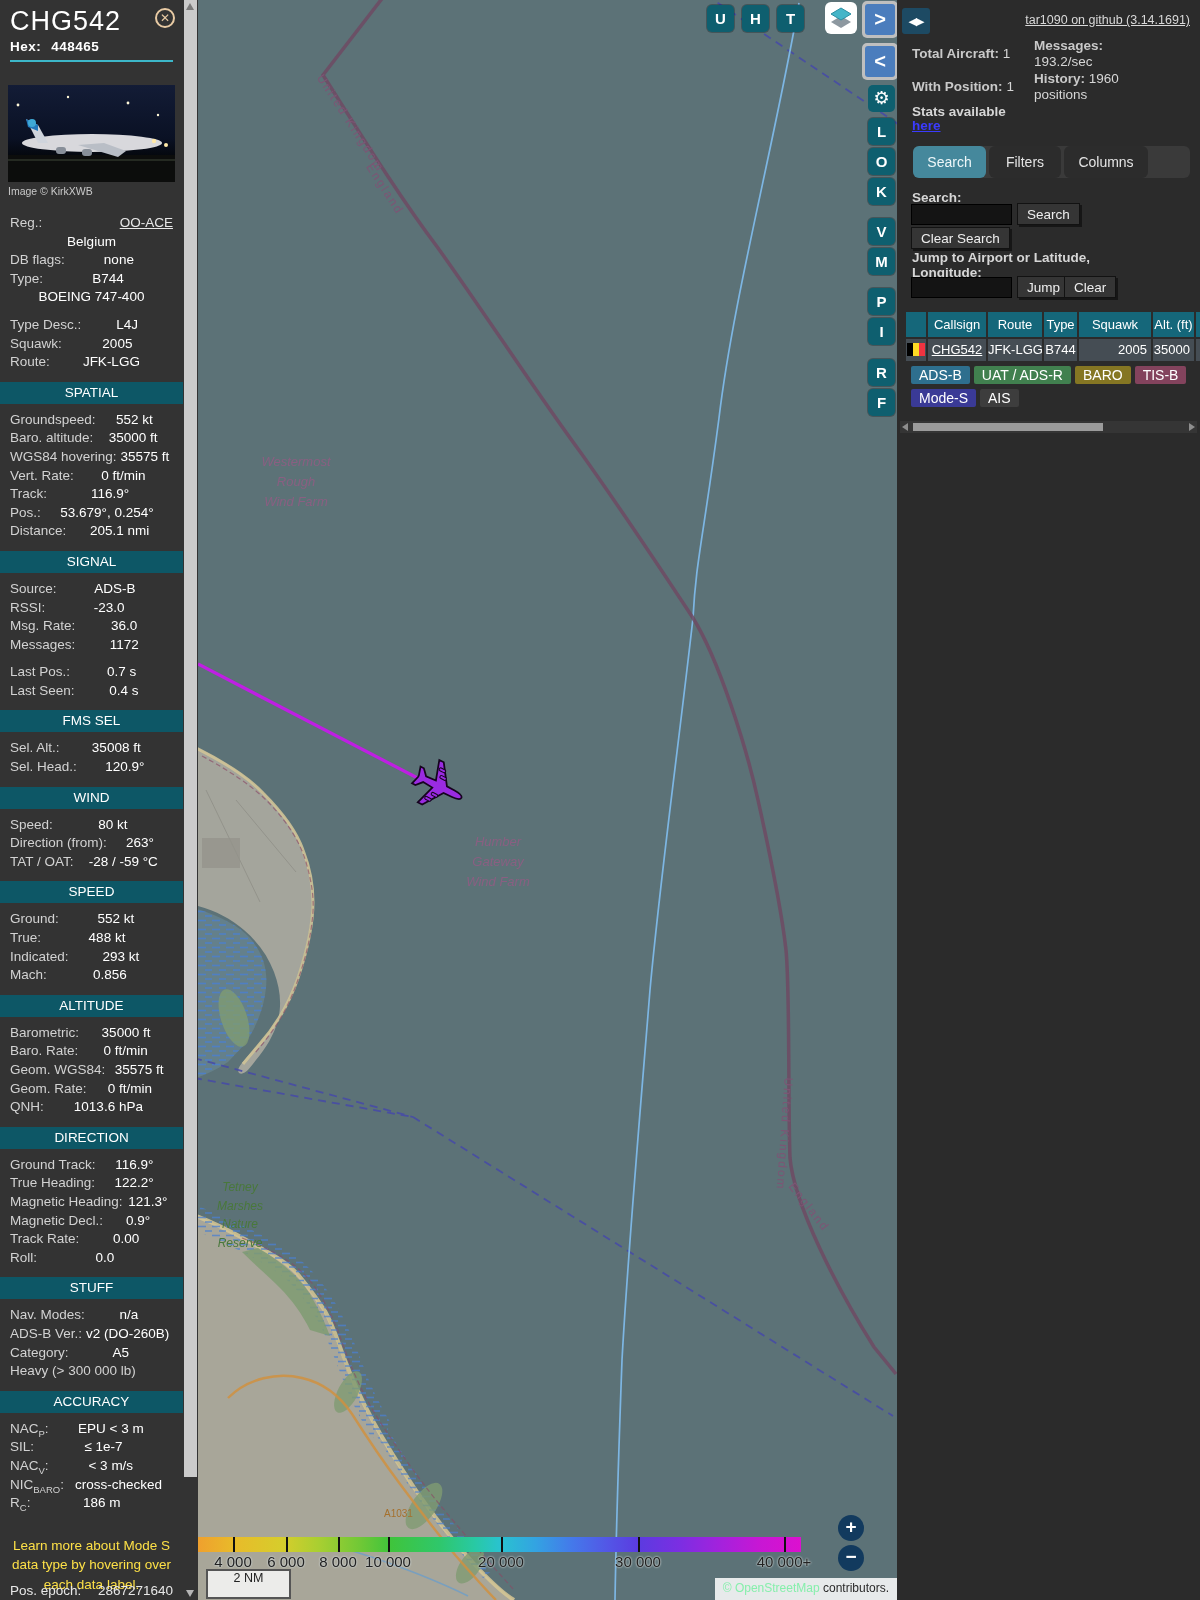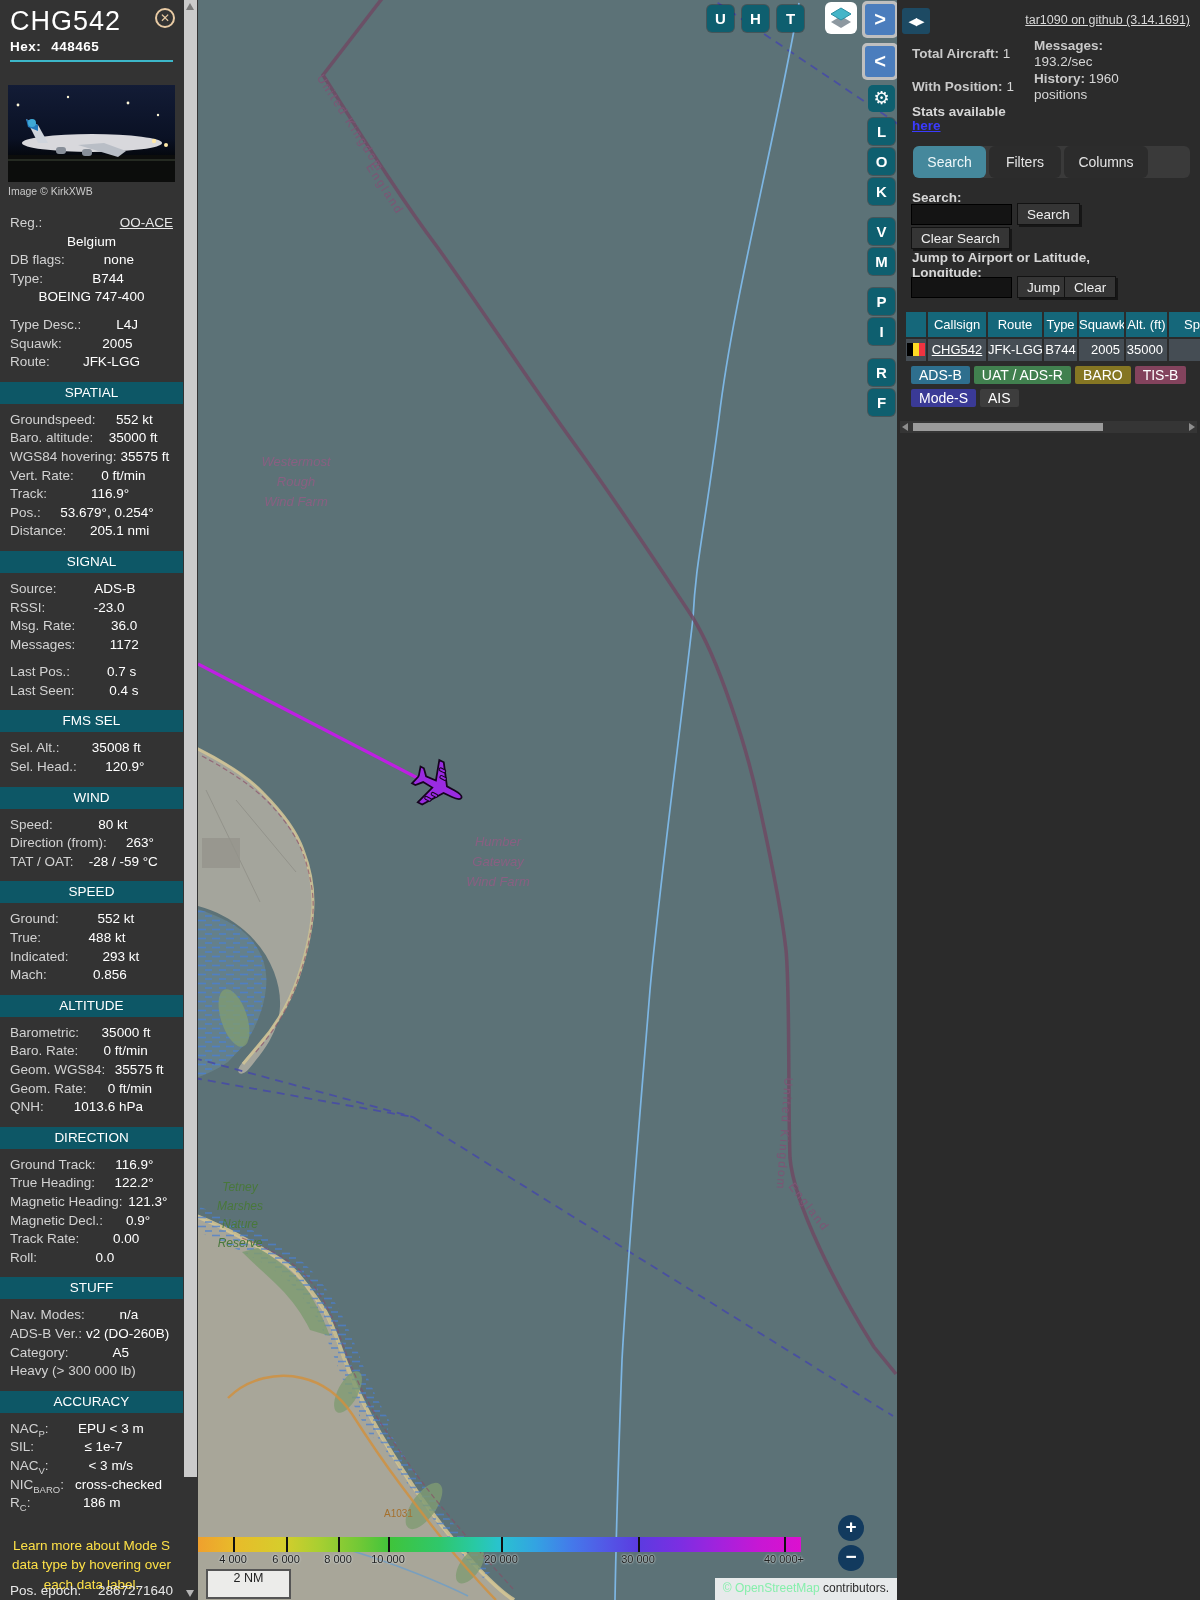--- a/index.html
+++ b/index.html
@@ -67,21 +67,21 @@
 #btn-gear { position:absolute; left:670px; top:85px; width:27px; height:27px;
   background:#0e5f6f; border-radius:5px; color:#fff; font-size:18px; text-align:center;
   line-height:26px; cursor:pointer; }
 
 
 #colorbar { position:absolute; left:0; top:1537px; width:603px; height:15px;
   background:linear-gradient(90deg,#efa02e 0%,#e8bb2a 6%,#d6cd2c 14%,#a9cf31 20%,
    #6fc836 27%,#3fc43c 32%,#2fc76b 40%,#28c9a5 46%,#29c3cf 50%,#33a3e2 56%,
    #4479ea 62%,#5356e6 68%,#5b3be0 73%,#7c2ee2 80%,#a621dc 87%,#c717d4 93%,#dc10cf 100%); }
 #colorbar .tick { position:absolute; top:0; width:1.5px; height:15px; background:#111; }
-.tick-label { position:absolute; top:1553px; transform:translateX(-50%); font-size:11px;
+.tick-label { position:absolute; top:1553px; transform:translateX(-50%); font-size:15px;
   color:#222; text-shadow:0 0 2px #cfd6d6, 0 0 2px #cfd6d6; white-space:nowrap; }
 #scale-box { position:absolute; left:8px; top:1569px; width:85px; height:30px;
   background:rgba(248,248,248,.85); border:2px solid #555; color:#222;
   font-size:12.5px; text-align:center; line-height:14px; }
 .zoom-btn { position:absolute; left:640px; width:26px; height:26px; border-radius:50%;
   background:#123a5e; color:#fff; font-size:19px; font-weight:bold; text-align:center;
   line-height:24px; cursor:pointer; }
 #attribution { position:absolute; right:0; bottom:0; background:rgba(255,255,255,.85);
   font-size:12px; color:#2a2a2a; padding:3px 8px 5px 8px; white-space:nowrap; }
 
@@ -107,21 +107,21 @@
   border:1px solid #000; color:#eee; font-size:13px; padding:0 4px; }
 .pbtn { position:absolute; background:#353535; color:#eee; font-size:13.5px;
   border:1px solid #121212; box-shadow:2px 2px 0 #161616; padding:1px 9px;
   height:22px; cursor:pointer; }
 
 #actable { position:absolute; left:9px; top:312px; width:300px; }
 .trow { display:flex; margin-bottom:2px; }
 .tcell { margin-right:2px; font-size:13px; overflow:hidden; white-space:nowrap; flex:none; }
 .th { background:#15677a; color:#fff; height:25px; line-height:25px; text-align:center; }
 .td { background:#454d54; color:#fff; height:22px; line-height:22px; text-align:center; }
-.c0{width:20px}.c1{width:58px}.c2{width:54px}.c3{width:33px}.c4{width:45px}.c5{width:41px}.c6{width:46px}
+.c0{width:20px}.c1{width:58px}.c2{width:54px}.c3{width:33px}.c4{width:72px}.c5{width:41px}.c6{width:46px}
 .td.num { text-align:right; padding-right:4px; }
 #flag { width:18px; height:13px; margin:4px auto 0 auto;
   background:linear-gradient(90deg,#000 0 33%,#FDDA24 33% 66%,#EF3340 66% 100%); }
 .callsign { text-decoration:underline; }
 
 #legend { position:absolute; left:14px; top:366px; width:292px; }
 .lg-row { display:flex; margin-bottom:5px; }
 .badge { font-size:14px; color:#fff; padding:1px 8px; margin-right:4px;
   border-radius:2px; white-space:nowrap; }
 #hscroll { position:absolute; left:3px; top:421px; right:3px; height:12px; background:#353535; }

